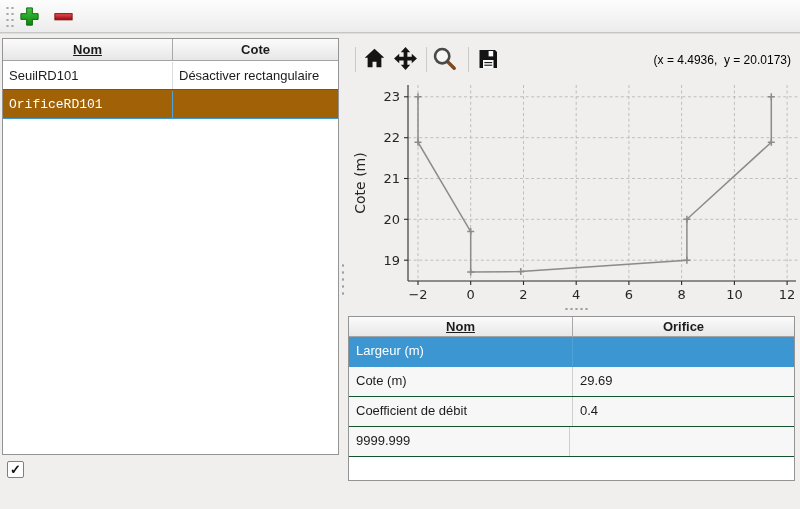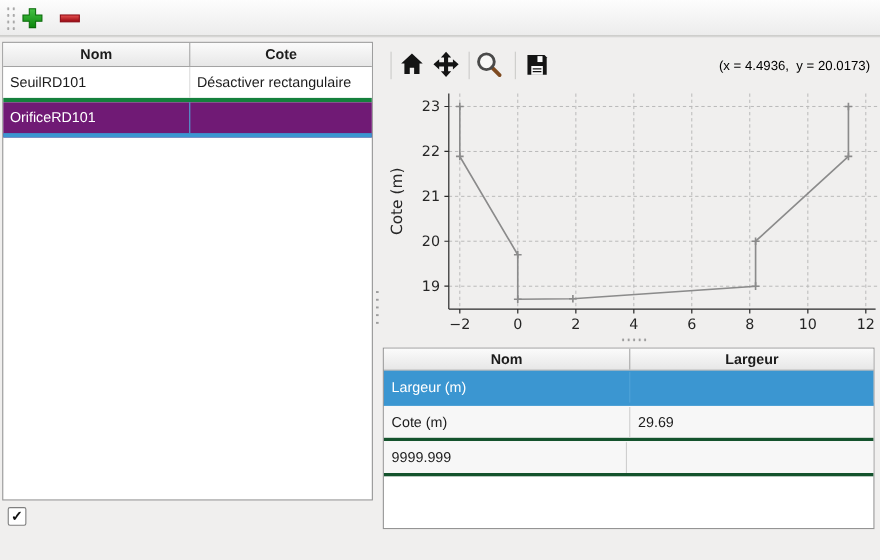--- a/index.html
+++ b/index.html
@@ -16,25 +16,25 @@
   .dots-v2{position:absolute;left:5px;top:5px;width:9px;height:24px;
     background:radial-gradient(circle,#a8a8a8 1px,transparent 1.3px);background-size:5px 6px;}
   .tbtn{position:absolute;top:4px;width:26px;height:25px;display:flex;align-items:center;justify-content:center;cursor:pointer;}
   .tbtn svg{display:block;}
   
   .ltable{position:absolute;left:2px;top:38px;width:337px;height:417px;
     background:#fff;border:1px solid #949494;box-sizing:border-box;}
   .thead{display:flex;height:21px;line-height:21px;font-weight:bold;
     background:linear-gradient(#fbfbfb,#e7e7e7);border-bottom:1px solid #a3a3a3;}
   .thead .hc{text-align:center;box-sizing:border-box;}
-  .thead .hc:first-child{border-right:1px solid #a8a8a8;}
-  .lrow{display:flex;height:28px;line-height:27px;border-bottom:4px solid #15803d;background:#fff;}
+  .thead .hc:first-child{border-right:1px solid #a8a8a8;text-decoration:underline;}
+  .lrow{display:flex;height:28px;line-height:27px;border-bottom:1px solid #15803d;background:#fff;align-items:center;}
   .lrow .c{box-sizing:border-box;padding-left:6px;overflow:hidden;white-space:nowrap;}
   .lrow .c:first-child{border-right:1px solid #dcdcdc;}
-  .lrow.selected{background:#701a75;color:#fff;border-bottom-color:#3b96d1;}
+  .lrow.selected{background:#a16207;color:#fff;border-bottom-color:#3b96d1;font-family:Liberation Mono, monospace;}
   .lrow.selected .c:first-child{border-right-color:#4fa3d8;}
   .w1{width:170px;} .w2{width:165px;}
   
   .cbrow{position:absolute;left:7px;top:461px;display:flex;align-items:center;gap:7px;}
   .cbox{width:15px;height:15px;background:#fff;border:1px solid #7f7f7f;border-radius:2px;
     display:flex;align-items:center;justify-content:center;font-size:13px;font-weight:bold;color:#111;cursor:pointer;}
   
   .vdots{position:absolute;left:341px;top:262px;width:4px;height:34px;
     background:radial-gradient(circle,#9d9d9d 1px,transparent 1.3px);background-size:4px 7px;}
   .hdots{position:absolute;left:564px;top:307px;width:26px;height:4px;
@@ -50,21 +50,21 @@
   .grid{stroke:#b9b9b9;stroke-width:0.9;stroke-dasharray:3 2.6;fill:none;}
   .spine,.tick{stroke:#2a2a2a;stroke-width:1.1;fill:none;}
   .tl{font:13px "DejaVu Sans",sans-serif;fill:#262626;}
   .al{font:14px "DejaVu Sans",sans-serif;fill:#262626;}
   .dline{fill:none;stroke:#8b8b8b;stroke-width:1.5;}
   .mk{stroke:#8b8b8b;stroke-width:1.5;}
   
   .vtable{position:absolute;left:348px;top:316px;width:447px;height:165px;
     background:#fff;border:1px solid #949494;box-sizing:border-box;}
   .vtable .thead{height:19px;line-height:19px;}
-  .vrow{display:flex;height:29px;line-height:28px;border-bottom:3px solid #14532d;background:#f7f7f7;align-items:center;}
+  .vrow{display:flex;height:29px;line-height:28px;border-bottom:1px solid #14532d;background:#f7f7f7;}
   .vrow .c{box-sizing:border-box;padding-left:7px;overflow:hidden;white-space:nowrap;}
   .vrow .c:first-child{border-right:1px solid #cfcfcf;}
   .vrow.selected{background:#3b96d1;color:#fff;border-bottom-color:#3b96d1;}
   .vrow.selected .c:first-child{border-right-color:#4fa3d8;}
   .vw1{width:224px;} .vw2{width:221px;}
 </style>
 </head>
 <body>
 
 <div class="topbar">
@@ -213,25 +213,29 @@
       <path class="mk" d="M331.4 141.3 H338.4 M334.9 137.8 V144.8"></path>
       <path class="mk" d="M415.8 64.2 H422.8 M419.3 60.7 V67.7"></path>
       <path class="mk" d="M415.8 18.8 H422.8 M419.3 15.3 V22.3"></path>
       <text class="al" transform="rotate(-90 13 105)" x="13" y="105" text-anchor="middle">Cote (m)</text>
     </svg>
   </div>
 
 <div class="vtable">
   <div class="thead">
     <div class="hc vw1">Nom</div>
-    <div class="hc vw2">Largeur</div>
+    <div class="hc vw2">Orifice</div>
   </div>
   <div class="vrow selected">
     <div class="c vw1">Largeur (m)</div>
   </div>
   <div class="vrow">
     <div class="c vw1">Cote (m)</div>
     <div class="c vw2">29.69</div>
   </div>
   <div class="vrow">
+    <div class="c vw1">Coefficient de débit</div>
+    <div class="c vw2">0.4</div>
+  </div>
+  <div class="vrow">
     <div class="c vw2">9999.999</div>
   </div>
 </div>
 
 </body></html>

